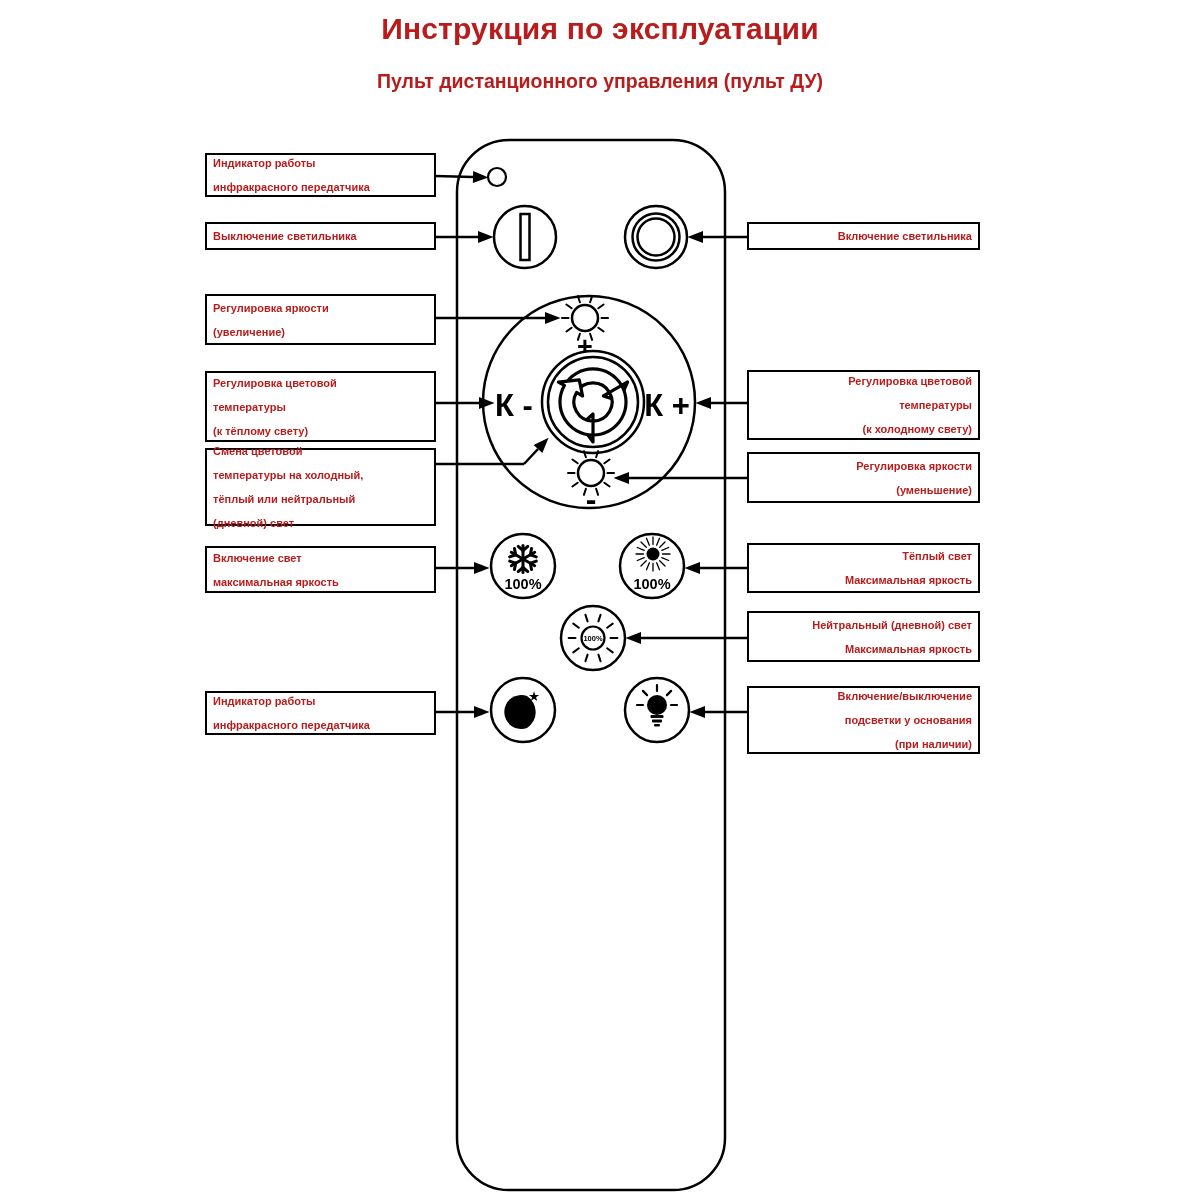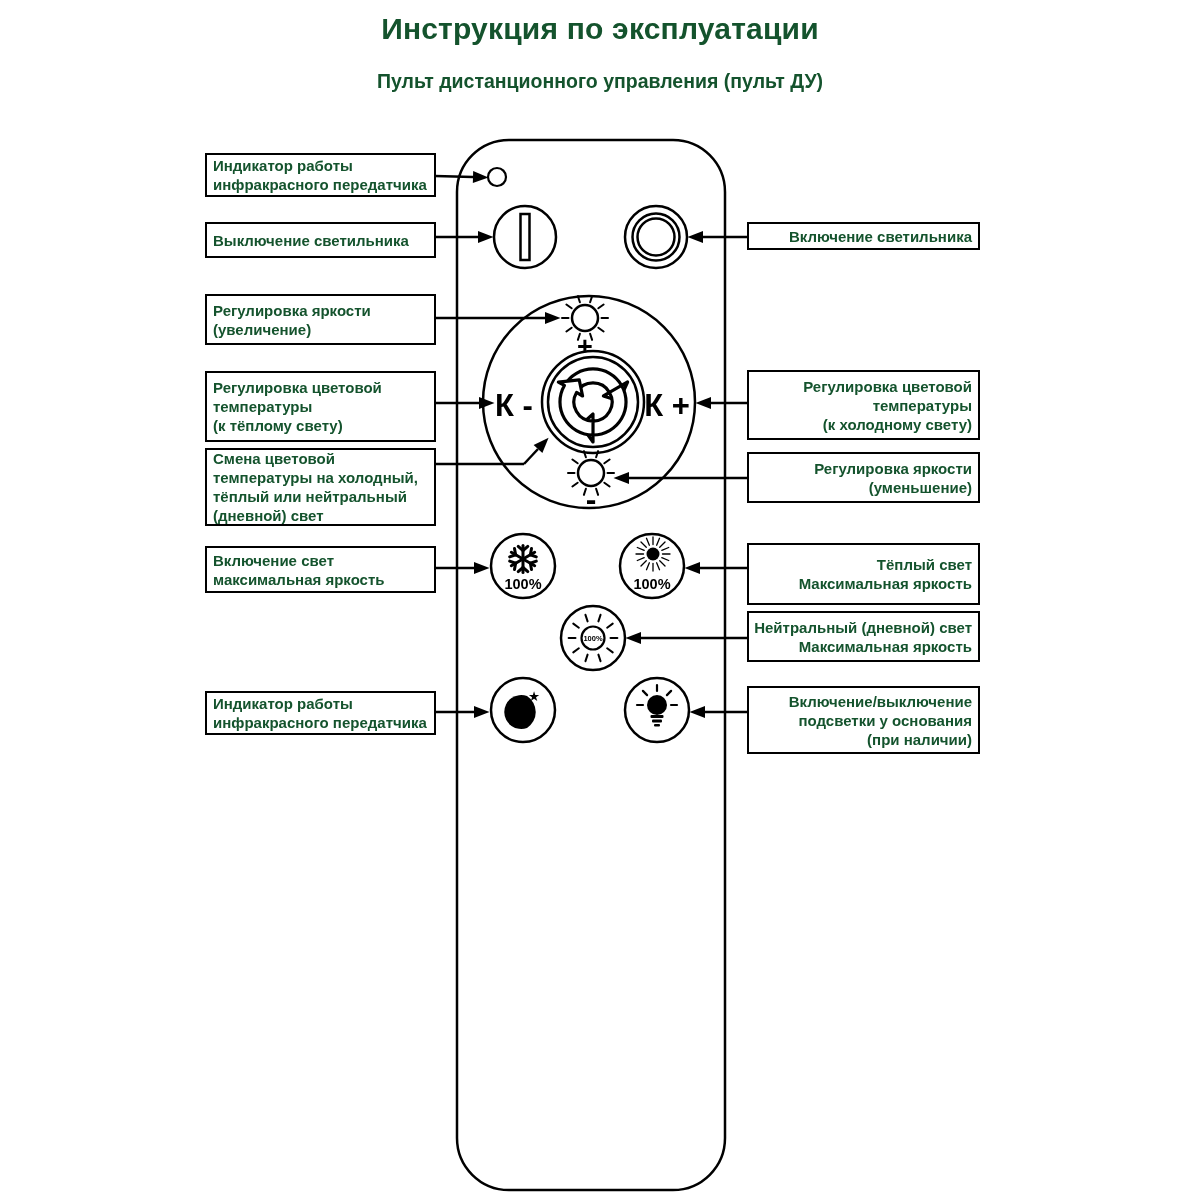--- a/index.html
+++ b/index.html
@@ -1,33 +1,33 @@
 <!DOCTYPE html>
 <html><head>
 <meta charset="utf-8">
 <style>
   html,body{margin:0;padding:0;background:#ffffff;}
   .canvas{
     position:relative;width:1200px;height:1200px;background:#ffffff;
-    font-family:"Liberation Sans","DejaVu Sans",sans-serif;color:#14532d;
+    font-family:"Liberation Sans","DejaVu Sans",sans-serif;color:#b91c1c;
     overflow:hidden;
   }
   .title{
     position:absolute;left:0;top:12px;width:1200px;text-align:center;
     font-size:30px;font-weight:bold;letter-spacing:0.2px;
   }
   .subtitle{
     position:absolute;left:0;top:70px;width:1200px;text-align:center;
     font-size:19.5px;font-weight:bold;
   }
   .diagram-svg{position:absolute;left:0;top:0;}
   .label-box{
     position:absolute;box-sizing:border-box;background:#ffffff;
     border:2px solid #000;display:flex;align-items:center;
-    font-size:15px;font-weight:bold;line-height:19px;white-space:pre;
+    font-size:11px;font-weight:bold;line-height:24px;white-space:pre;
     padding:1px 6px;z-index:2;
   }
   .label-left{left:205px;width:231px;text-align:left;}
   .label-right{left:747px;width:233px;text-align:right;justify-content:flex-end;}
 </style>
 </head>
 <body>
 
 <div class="canvas">
 
@@ -201,42 +201,42 @@
       <line x1="747" y1="403" x2="711" y2="403" marker-end="url(#arrow)"></line>
       <line x1="747" y1="478" x2="629" y2="478" marker-end="url(#arrow)"></line>
       <line x1="747" y1="568" x2="700" y2="568" marker-end="url(#arrow)"></line>
       <line x1="747" y1="638" x2="641" y2="638" marker-end="url(#arrow)"></line>
       <line x1="747" y1="712" x2="705" y2="712" marker-end="url(#arrow)"></line>
     </g>
   </svg>
 
   <div class="label-box label-left" style="top:153px;height:44px;">Индикатор работы
 инфракрасного передатчика</div>
-  <div class="label-box label-left" style="top:222px;height:36px;">Выключение светильника</div>
+  <div class="label-box label-left" style="top:222px;height:28px;">Выключение светильника</div>
   <div class="label-box label-left" style="top:294px;height:51px;">Регулировка яркости
 (увеличение)</div>
   <div class="label-box label-left" style="top:371px;height:71px;">Регулировка цветовой
 температуры
 (к тёплому свету)</div>
   <div class="label-box label-left" style="top:448px;height:78px;">Смена цветовой
 температуры на холодный,
 тёплый или нейтральный
 (дневной) свет</div>
   <div class="label-box label-left" style="top:546px;height:47px;">Включение свет
 максимальная яркость</div>
   <div class="label-box label-left" style="top:691px;height:44px;">Индикатор работы
 инфракрасного передатчика</div>
 
   <div class="label-box label-right" style="top:222px;height:28px;">Включение светильника</div>
   <div class="label-box label-right" style="top:370px;height:70px;">Регулировка цветовой
 температуры
 (к холодному свету)</div>
   <div class="label-box label-right" style="top:452px;height:51px;">Регулировка яркости
 (уменьшение)</div>
-  <div class="label-box label-right" style="top:543px;height:62px;">Тёплый свет
+  <div class="label-box label-right" style="top:543px;height:50px;">Тёплый свет
 Максимальная яркость</div>
   <div class="label-box label-right" style="top:611px;height:51px;padding-left:24px;">Нейтральный (дневной) свет
 Максимальная яркость</div>
   <div class="label-box label-right" style="top:680px;height:68px;margin-top:6px;">Включение/выключение
 подсветки у основания
 (при наличии)</div>
 
 </div>
 
 </body></html>

